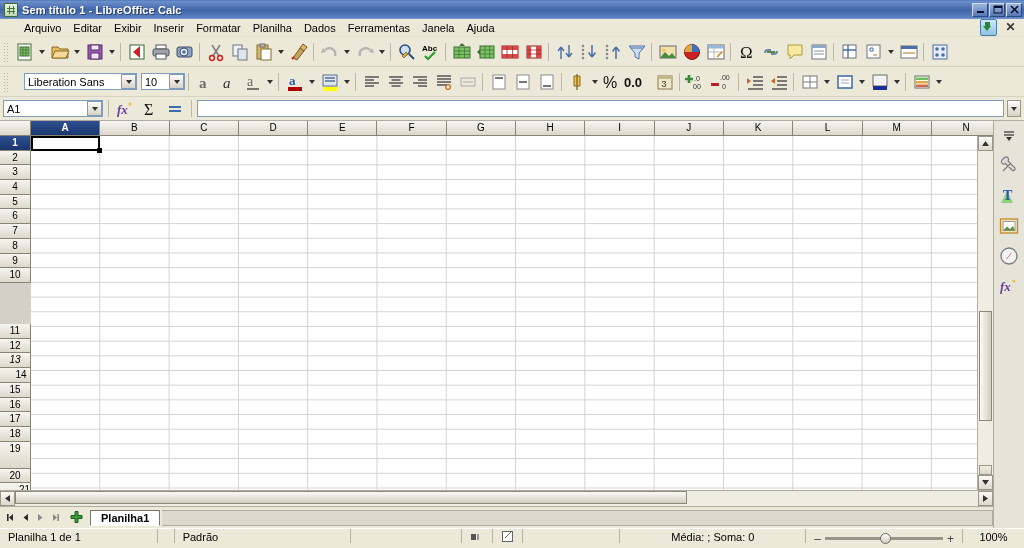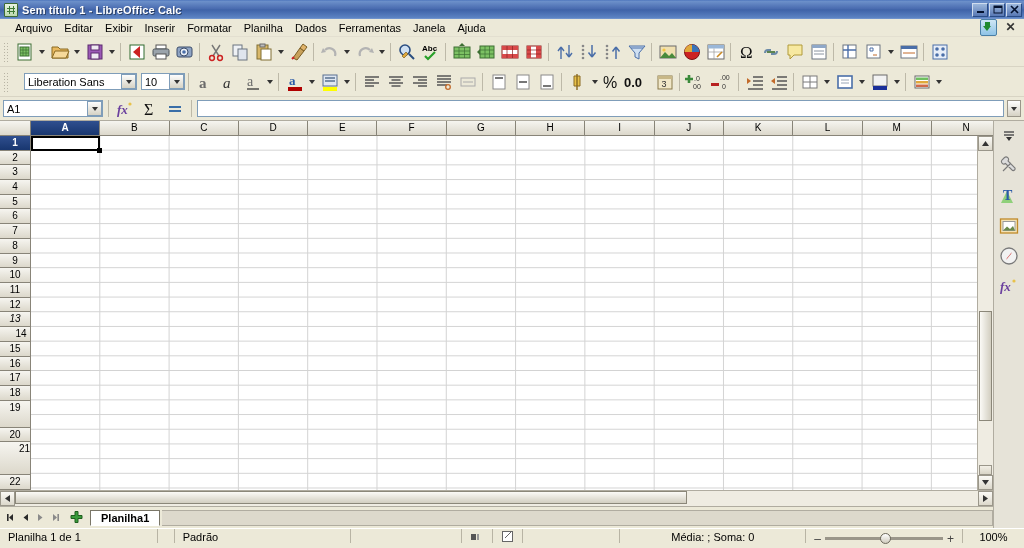--- a/index.html
+++ b/index.html
@@ -32,21 +32,21 @@
   .winbtn{
     width:16px;height:14px;margin-left:1px;flex:none;
     background:linear-gradient(to bottom,#9db8dc,#5878b4);
     border:1px solid #2a4c86;border-top-color:#cfdcee;border-left-color:#cfdcee;
     box-sizing:border-box;position:relative;color:#000;
     font-size:9px;line-height:12px;text-align:center;
   }
   
   .menubar{
     height:17px;min-height:17px;background:#ece9d8;display:flex;align-items:center;
-    border-bottom:1px solid #e3dfd0;padding-left:9px;
+    border-bottom:1px solid #e3dfd0;padding-left:18px;
   }
   .menu-item{padding:1px 6px;font-size:11px;color:#000;white-space:nowrap;cursor:default;}
   .menubar .mb-spacer{flex:1;}
   .mb-right{display:flex;align-items:center;gap:6px;padding-right:6px;}
   .mb-icon{width:15px;height:15px;position:relative;}
   .icon-update{background:linear-gradient(#cfe6f5,#8fc3e6);border:1px solid #4a7fa5;border-radius:2px;}
   .icon-update:after{content:"";position:absolute;left:4px;top:2px;width:5px;height:5px;background:#1f8a2f;}
   .icon-update:before{content:"";position:absolute;left:2px;top:6px;border-left:4px solid transparent;
     border-right:4px solid transparent;border-top:5px solid #1f8a2f;}
   .icon-xclose{font-size:12px;font-weight:bold;color:#333;line-height:15px;text-align:center;}
@@ -743,21 +743,21 @@
             <div class="rowhead sel" style="height: 14.7px;">1</div>
             <div class="rowhead" style="height: 14.7px;">2</div>
             <div class="rowhead" style="height: 14.7px;">3</div>
             <div class="rowhead" style="height: 14.7px;">4</div>
             <div class="rowhead" style="height: 14.7px;">5</div>
             <div class="rowhead" style="height: 14.7px;">6</div>
             <div class="rowhead" style="height: 14.7px;">7</div>
             <div class="rowhead" style="height: 14.7px;">8</div>
             <div class="rowhead" style="height: 14.7px;">9</div>
             <div class="rowhead" style="height: 14.7px;">10</div>
-            <div class="rowhead" style="height: 14.7px;">11</div>
+            <div class="rowhead" style="height: 14.7px; margin-top: 41px;">11</div>
             <div class="rowhead" style="height: 14.7px;">12</div>
             <div class="rowhead" style="height: 15px; font-style: italic;">13</div>
             <div class="rowhead" style="height: 14.7px; padding-left: 12px;">14</div>
             <div class="rowhead" style="height: 14.7px;">15</div>
             <div class="rowhead" style="height: 14.7px;">16</div>
             <div class="rowhead" style="height: 14.7px;">17</div>
             <div class="rowhead" style="height: 14.7px;">18</div>
             <div class="rowhead" style="height: 27px;">19</div>
             <div class="rowhead" style="height: 14.7px;">20</div>
             <div class="rowhead" style="height: 33px; text-align: right;">21</div>

